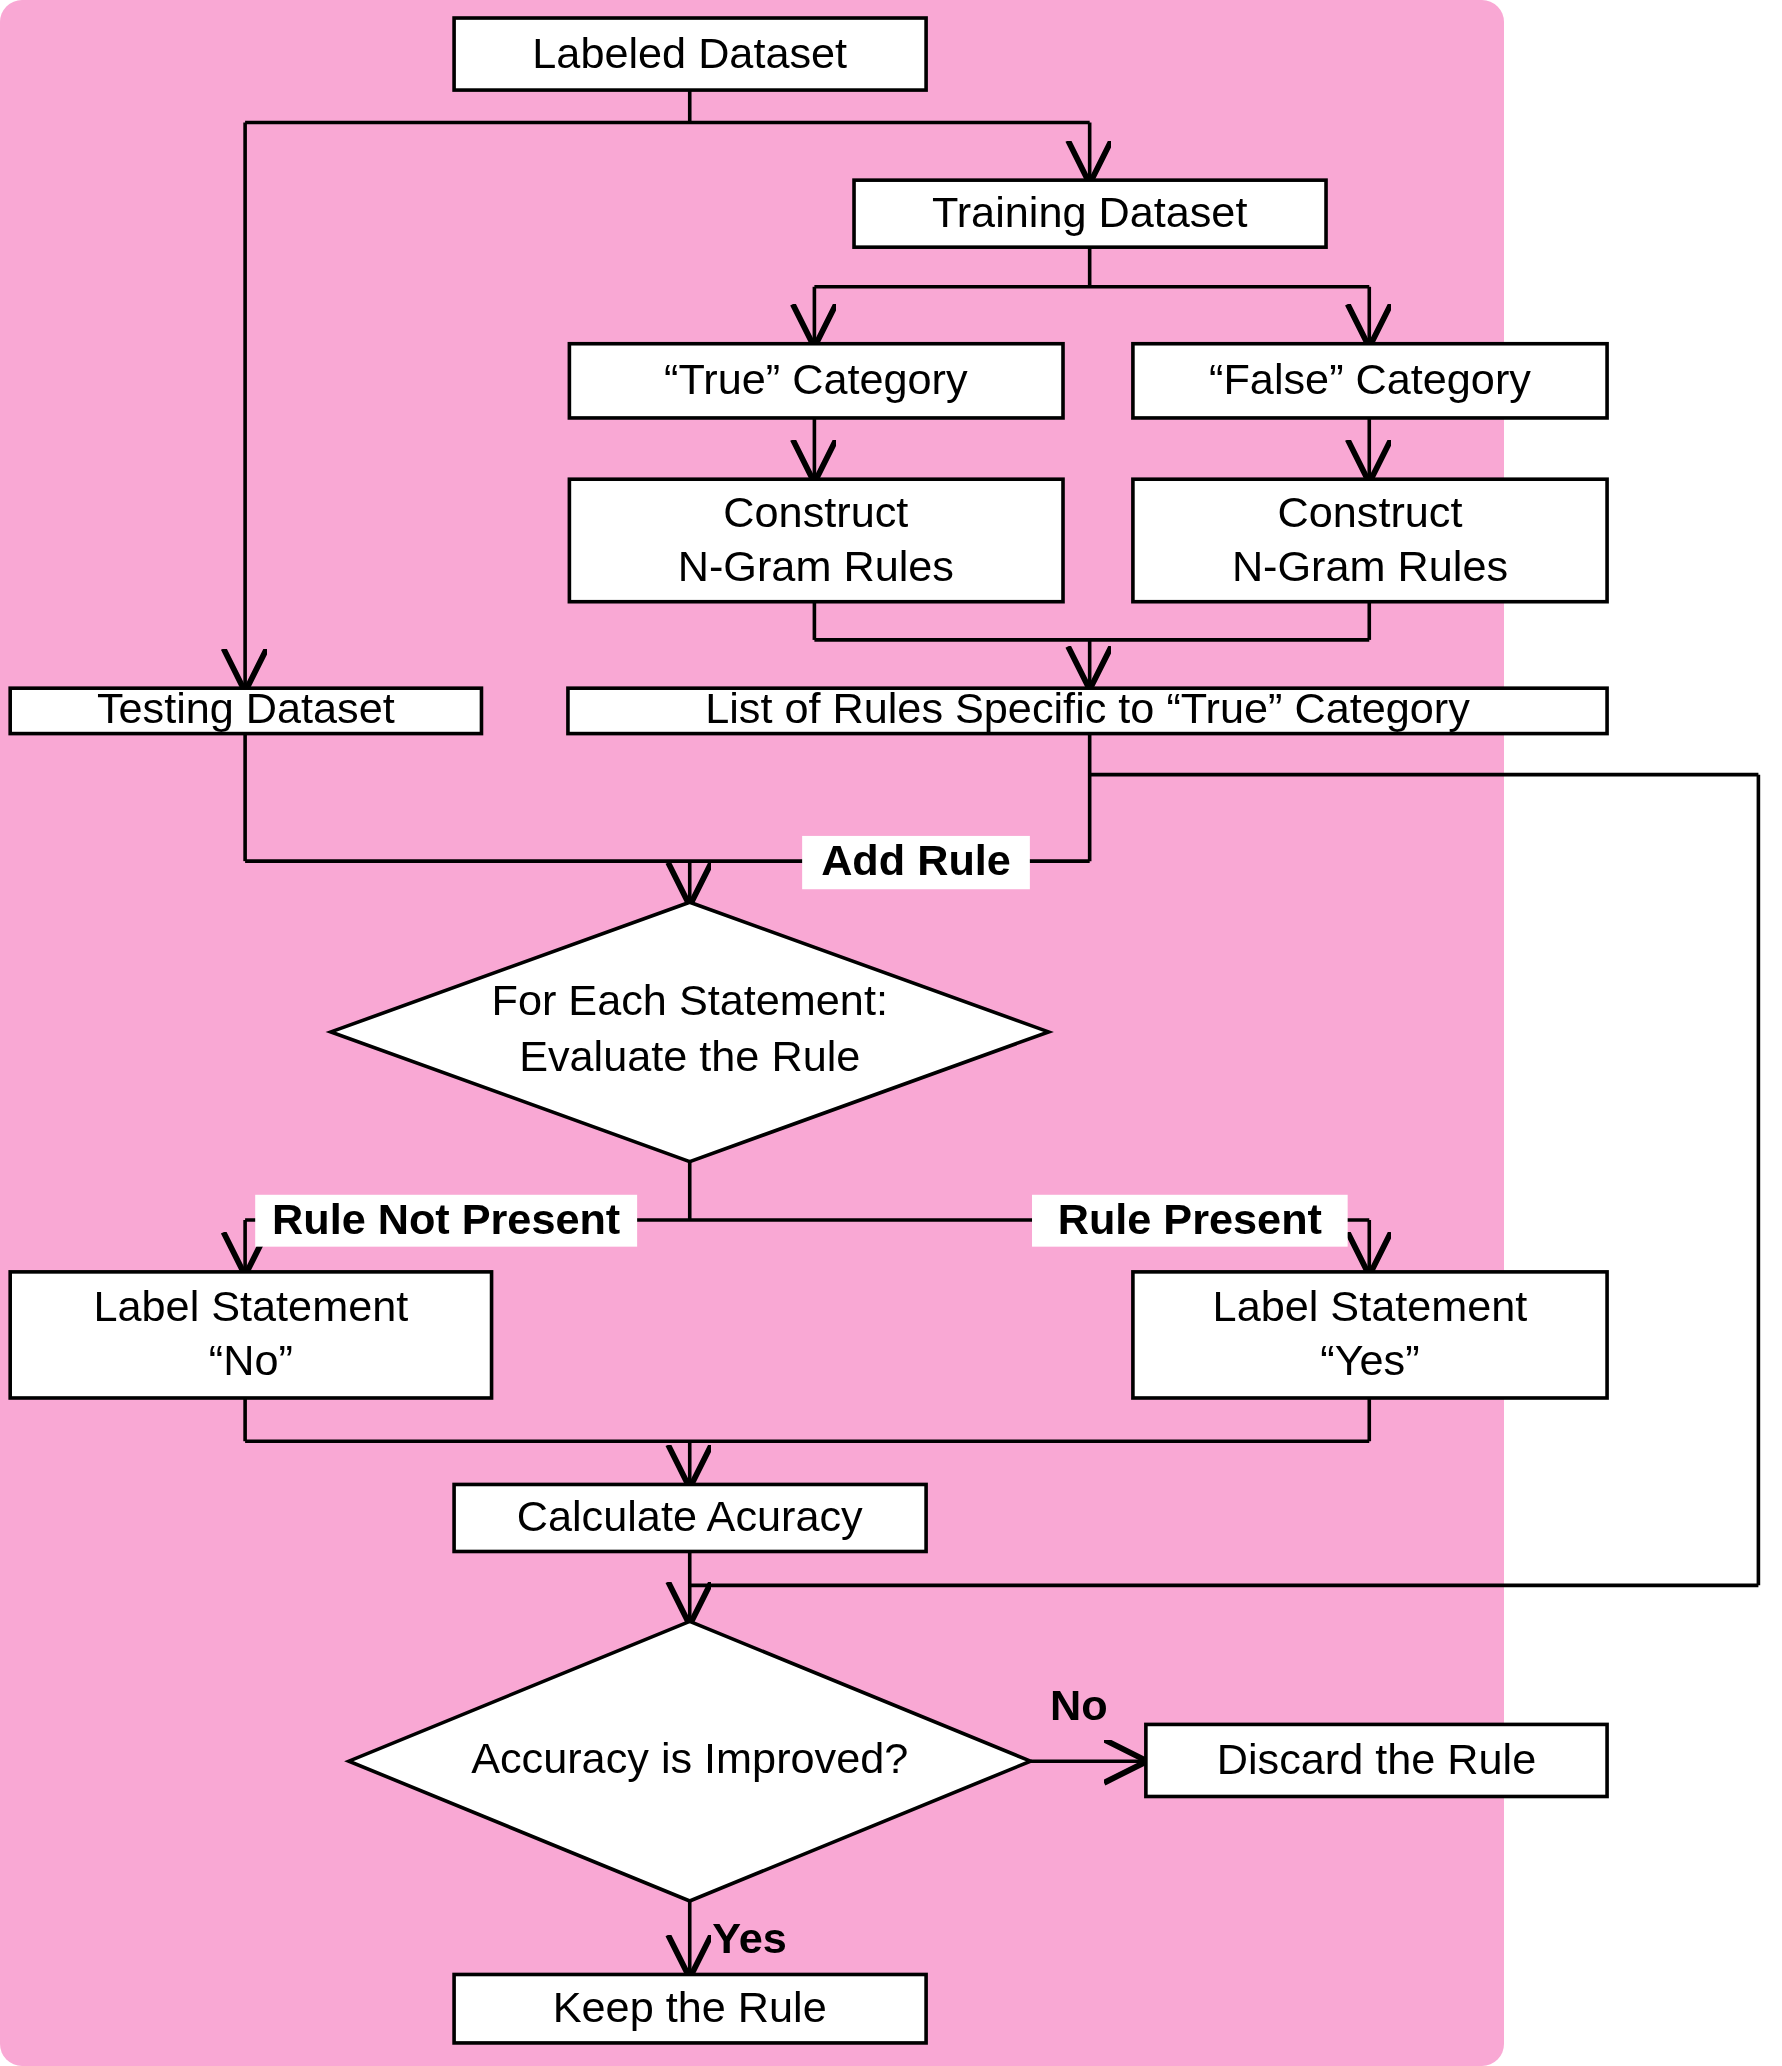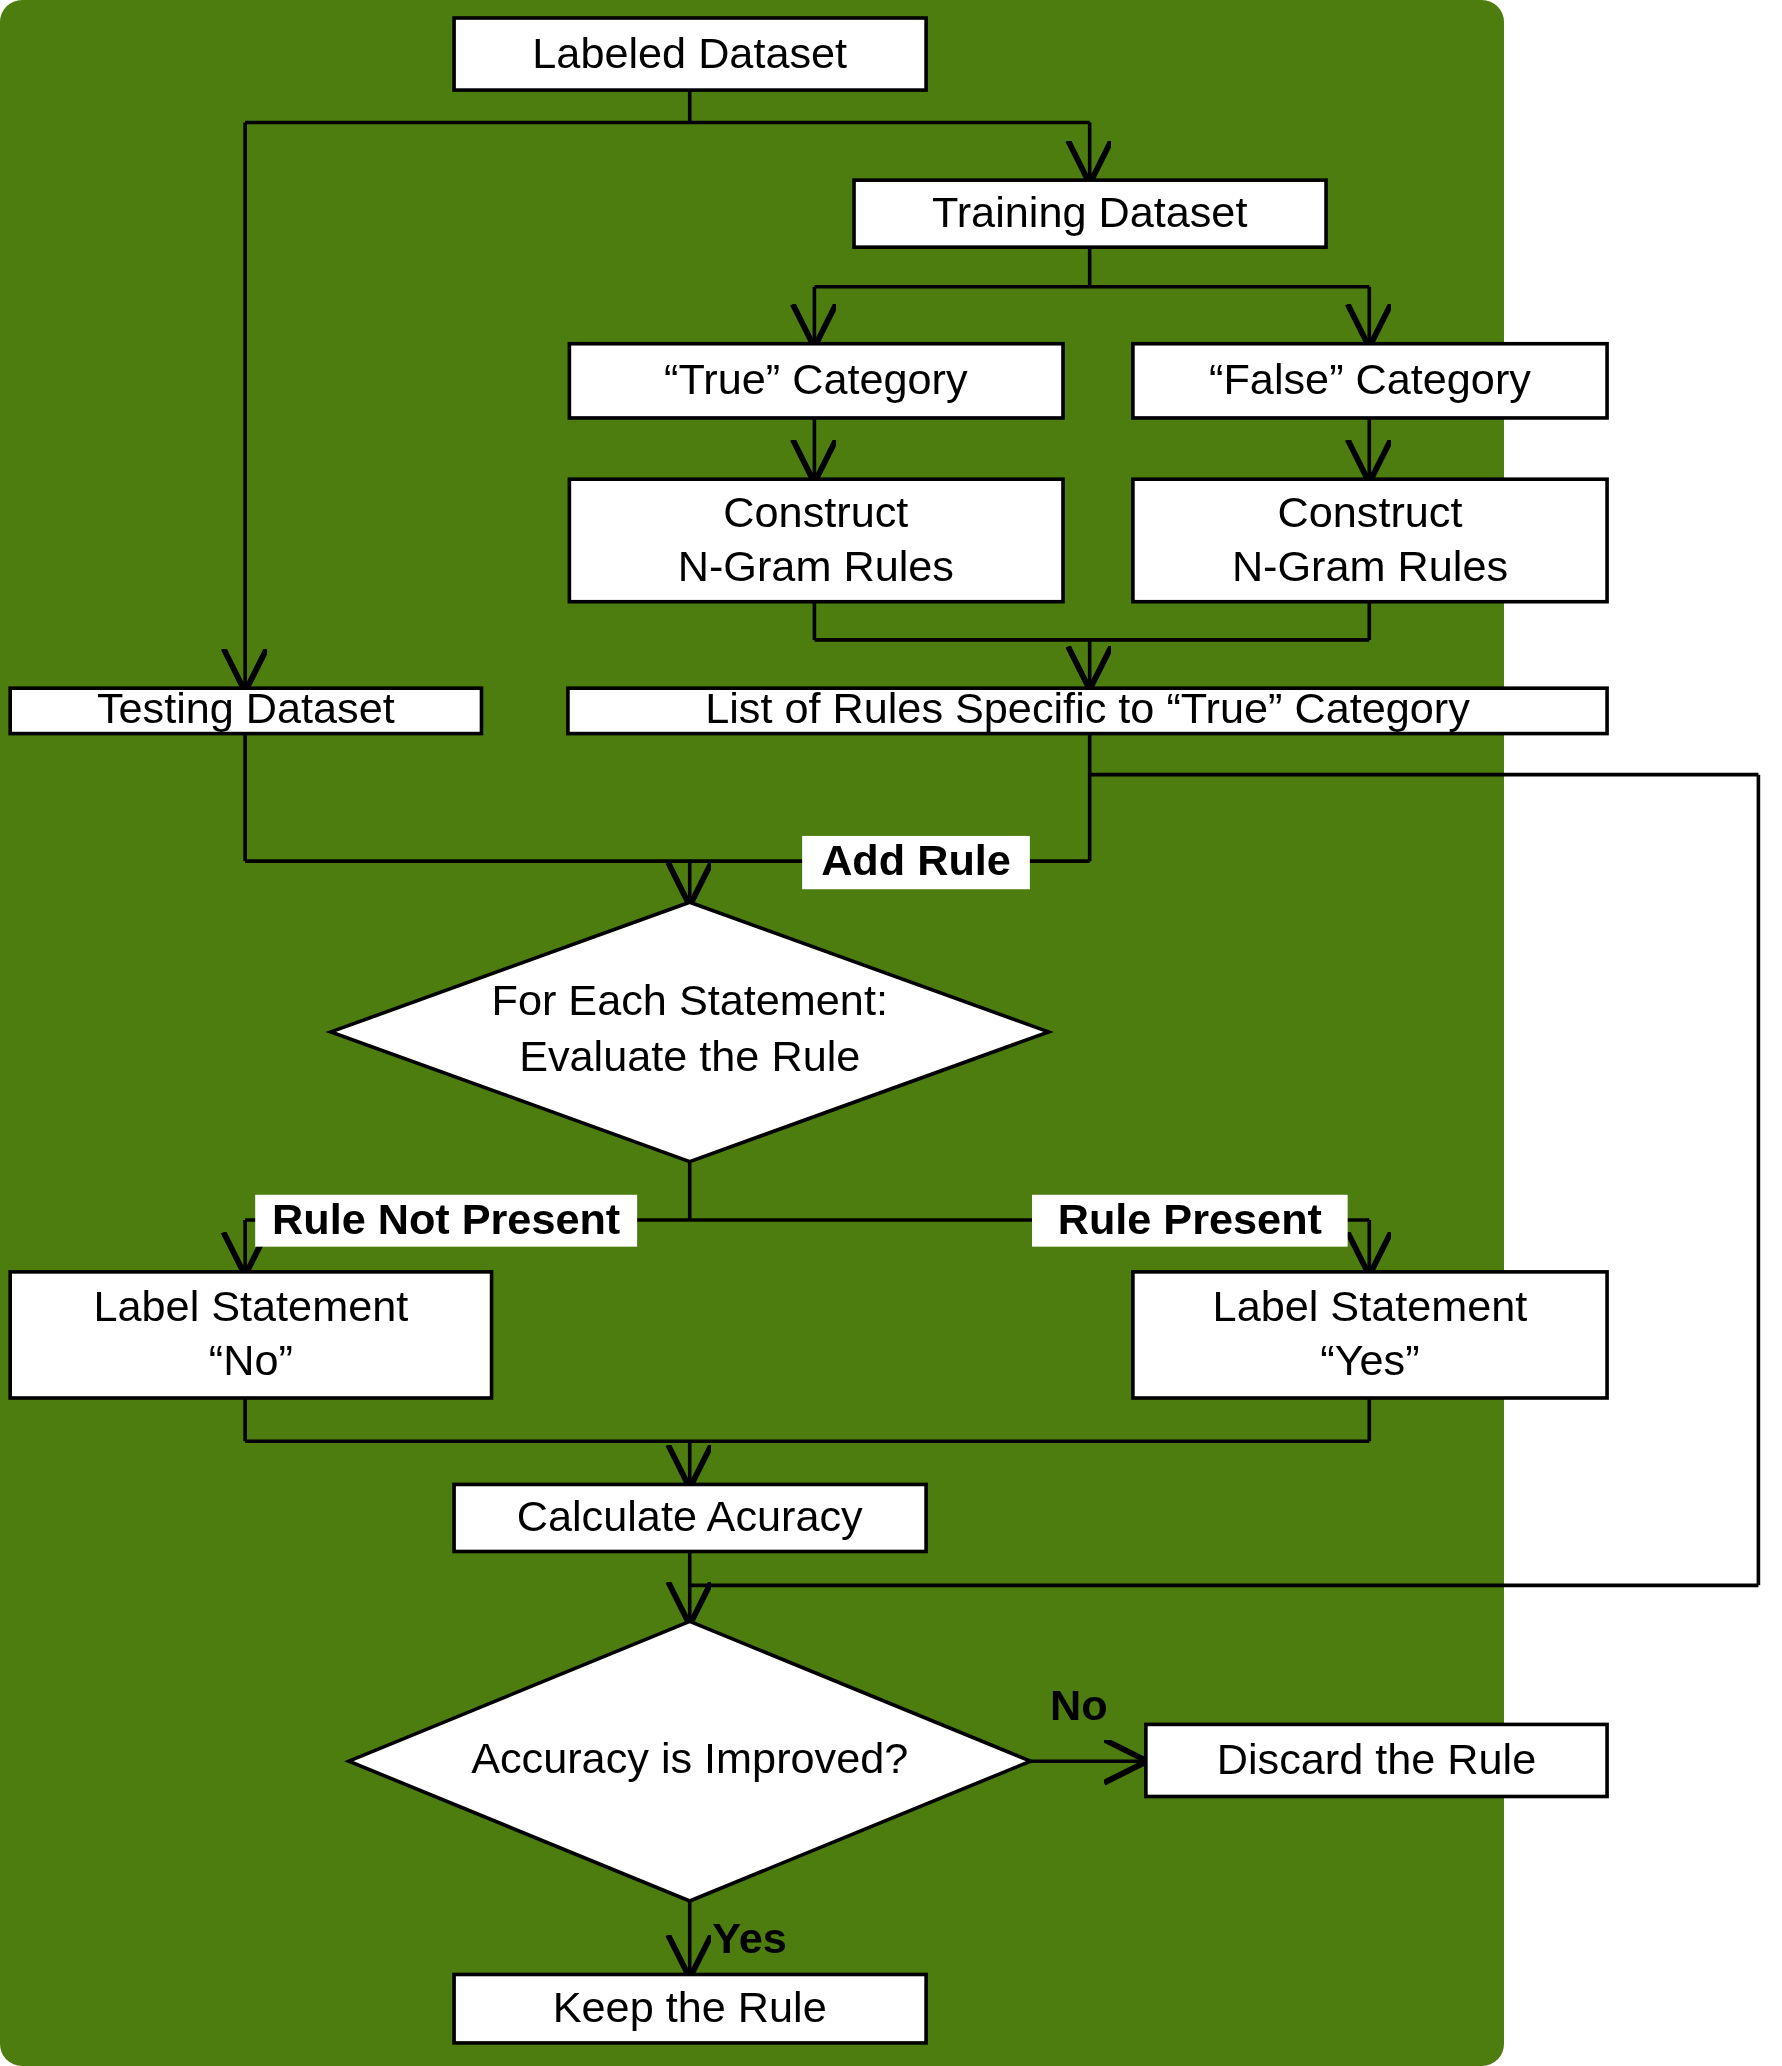--- a/index.html
+++ b/index.html
@@ -10,21 +10,21 @@
   body {
     width: 1783px;
     height: 2066px;
     font-family: "Liberation Sans", sans-serif;
     overflow: hidden;
   }
   #flowchart-root {
     position: relative;
     width: 1504px;
     height: 2066px;
-    background: #4d7c0f;
+    background: #f9a8d4;
     border-radius: 22px;
   }
   svg#chart {
     display: block;
     width: 1783px;
     height: 2066px;
   }
   .node-box {
     fill: #ffffff;
     stroke: #000000;

